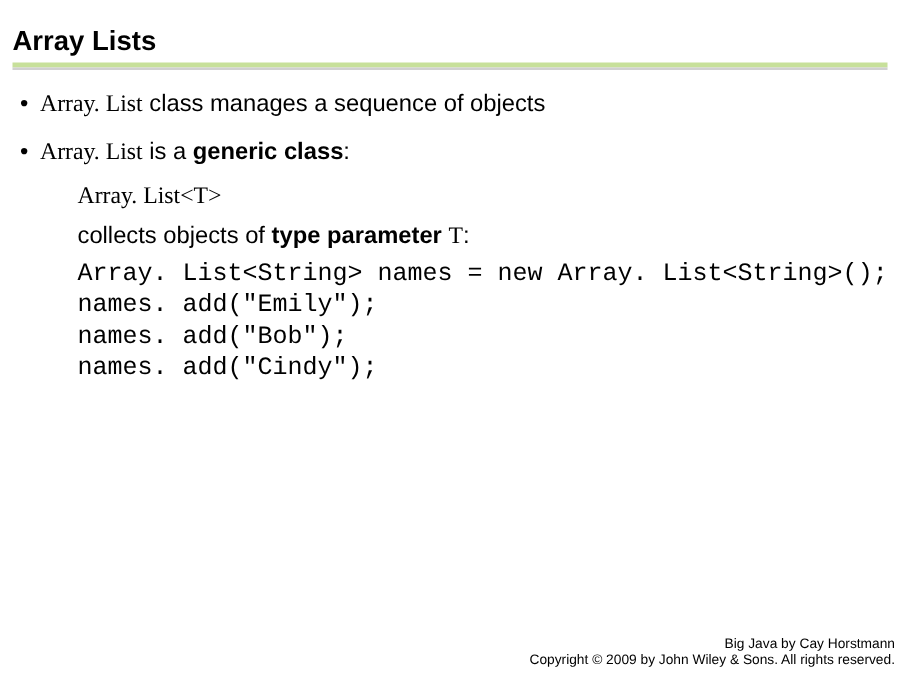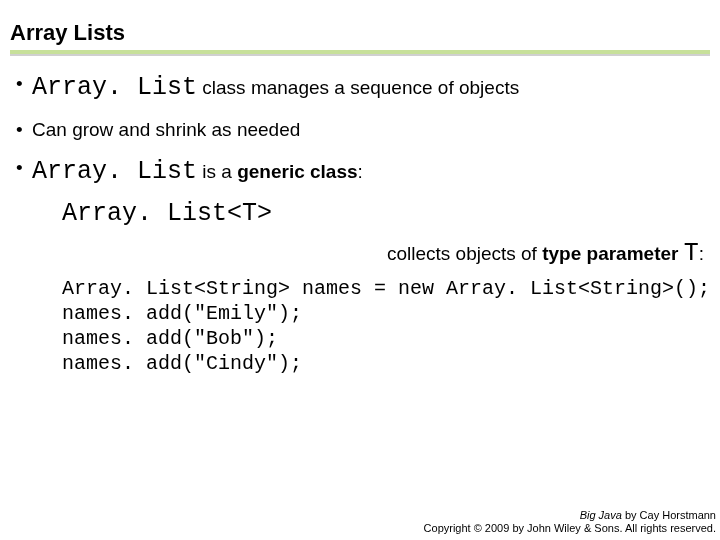--- a/index.html
+++ b/index.html
@@ -45,72 +45,68 @@
     margin-bottom: 14px;
   }
   ul.main > li::before {
     content: '•';
     position: absolute;
     left: 0;
     top: 0;
     font-size: 19px;
   }
   .mono {
-    font-family: Liberation Mono, monospace;
-    font-size: 25px;
+    font-family: Liberation Serif, serif;
+    font-size: 19px;
   }
   .indent1 {
     padding-left: 30px;
     margin-top: 10px;
     margin-bottom: 8px;
   }
   .indent1b {
     padding-left: 30px;
     margin-top: 6px;
     margin-bottom: 6px;
-    text-align: right;
   }
   .codeblock {
     font-family: "Courier New", Courier, monospace;
     font-size: 20px;
     padding-left: 30px;
     line-height: 1.25;
     margin-top: 4px;
     margin-bottom: 10px;
     white-space: pre;
   }
   .footer {
     position: absolute;
     right: 4px;
     bottom: 4px;
     text-align: right;
     font-size: 11px;
     line-height: 1.25;
     color: #000;
   }
-  .footer .book { font-style: italic; }
+  .footer .book { }
 </style>
 </head>
 <body>
 
 <div class="title-wrap">
   <div class="title">Array Lists</div>
   <div class="title-underline"></div>
 </div>
 
 <div class="content">
   <ul class="main">
 
     <li>
       <span class="mono">Array. List</span><span> class manages a sequence of objects</span>
     </li>
 
-    <li>
-      <span>Can grow and shrink as needed</span>
-    </li>
 
 
     <li>
       <span class="mono">Array. List</span><span> is a </span><b>generic class</b><span>:</span>
 
       <div class="indent1 mono">Array. List&lt;T&gt;</div>
 
       <div class="indent1b">
         <span>collects objects of </span><b>type parameter</b><span> </span><span class="mono">T</span><span>:</span>
       </div>

